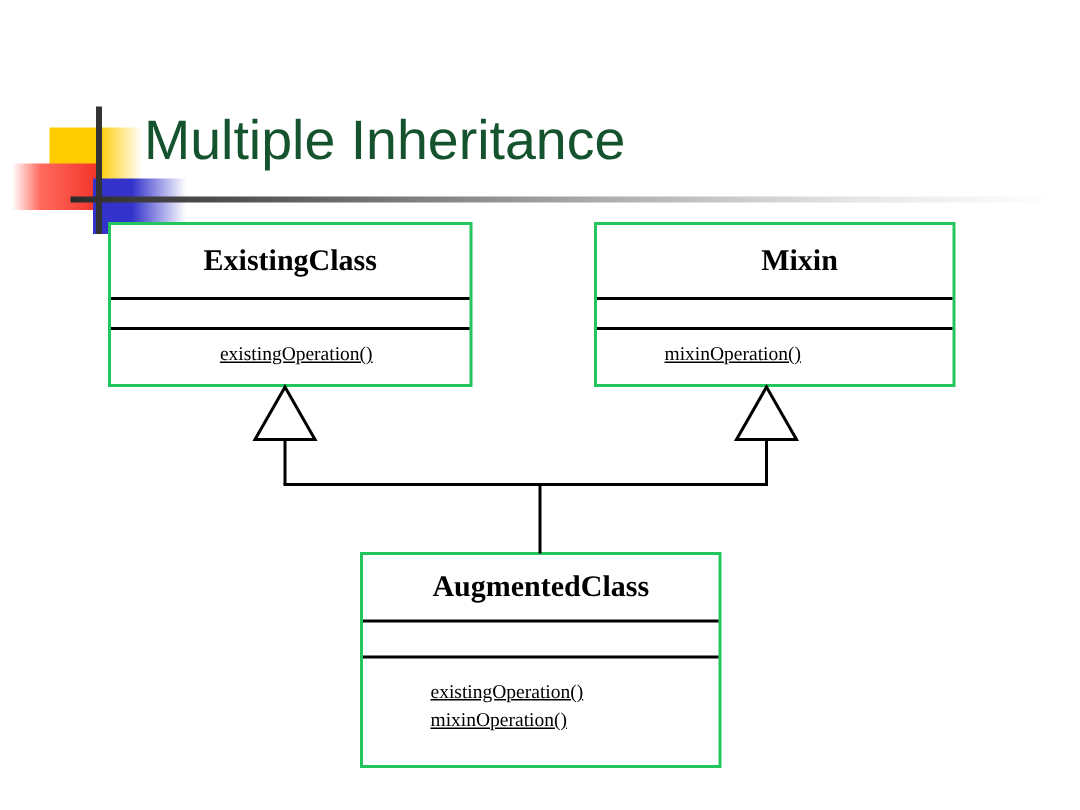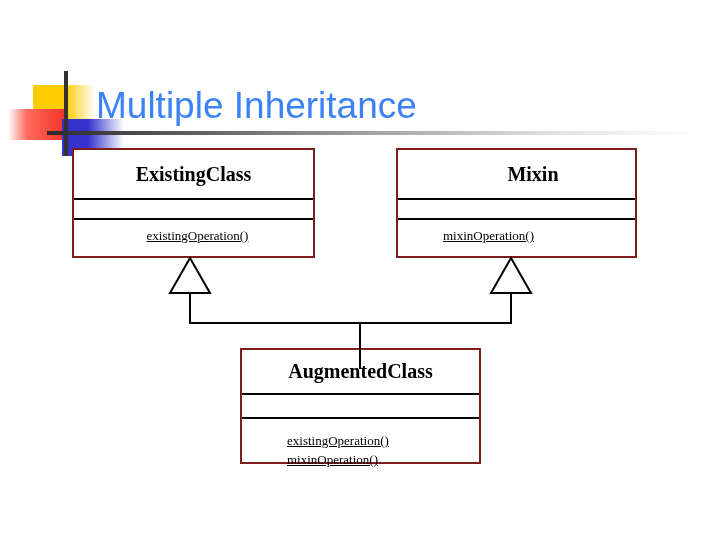--- a/index.html
+++ b/index.html
@@ -43,33 +43,33 @@
   #deco-hline {
     position: absolute;
     left: 47px; top: 131px; width: 655px; height: 4px;
     background: linear-gradient(to right, #2b2b2b 0%, #555555 18%, #a8a8a8 52%, #e6e6e6 80%, #ffffff 100%);
   }
 
   
   #page-title {
     position: absolute;
     left: 96px;
-    top: 84px;
+    top: 72px;
     font-size: 37px;
     line-height: 44px;
     font-weight: normal;
-    color: #3b82f6;
+    color: #14532d;
     letter-spacing: 0px;
     white-space: nowrap;
   }
 
   
   .uml-class {
     position: absolute;
-    border: 2px solid #7f1d1d;
+    border: 2px solid #22c55e;
     background: #ffffff;
     box-sizing: border-box;
   }
   .uml-name {
     font-family: "Liberation Serif", serif;
     font-weight: bold;
     text-align: center;
     color: #000000;
     box-sizing: border-box;
     border-bottom: 2px solid #000000;
@@ -99,21 +99,21 @@
                                text-align: center; padding-left: 8px; }
 
   
   #class-mixin { left: 396px; top: 148px; width: 241px; height: 110px; }
   #class-mixin .uml-name  { height: 50px; font-size: 20px; padding-left: 33px; }
   #class-mixin .uml-attrs { height: 20px; }
   #class-mixin .uml-ops   { height: 36px; font-size: 13px; padding-top: 8px;
                             text-align: center; padding-right: 56px; }
 
   
-  #class-augmented { left: 240px; top: 348px; width: 241px; height: 116px; }
+  #class-augmented { left: 240px; top: 368px; width: 241px; height: 144px; }
   #class-augmented .uml-name  { height: 45px; font-size: 20px; }
   #class-augmented .uml-attrs { height: 24px; }
   #class-augmented .uml-ops   { height: 67px; font-size: 13px; padding-top: 12px;
                                 padding-left: 45px; text-align: left; line-height: 19px; }
 </style>
 </head>
 <body>
 
 <div id="slide">
 

